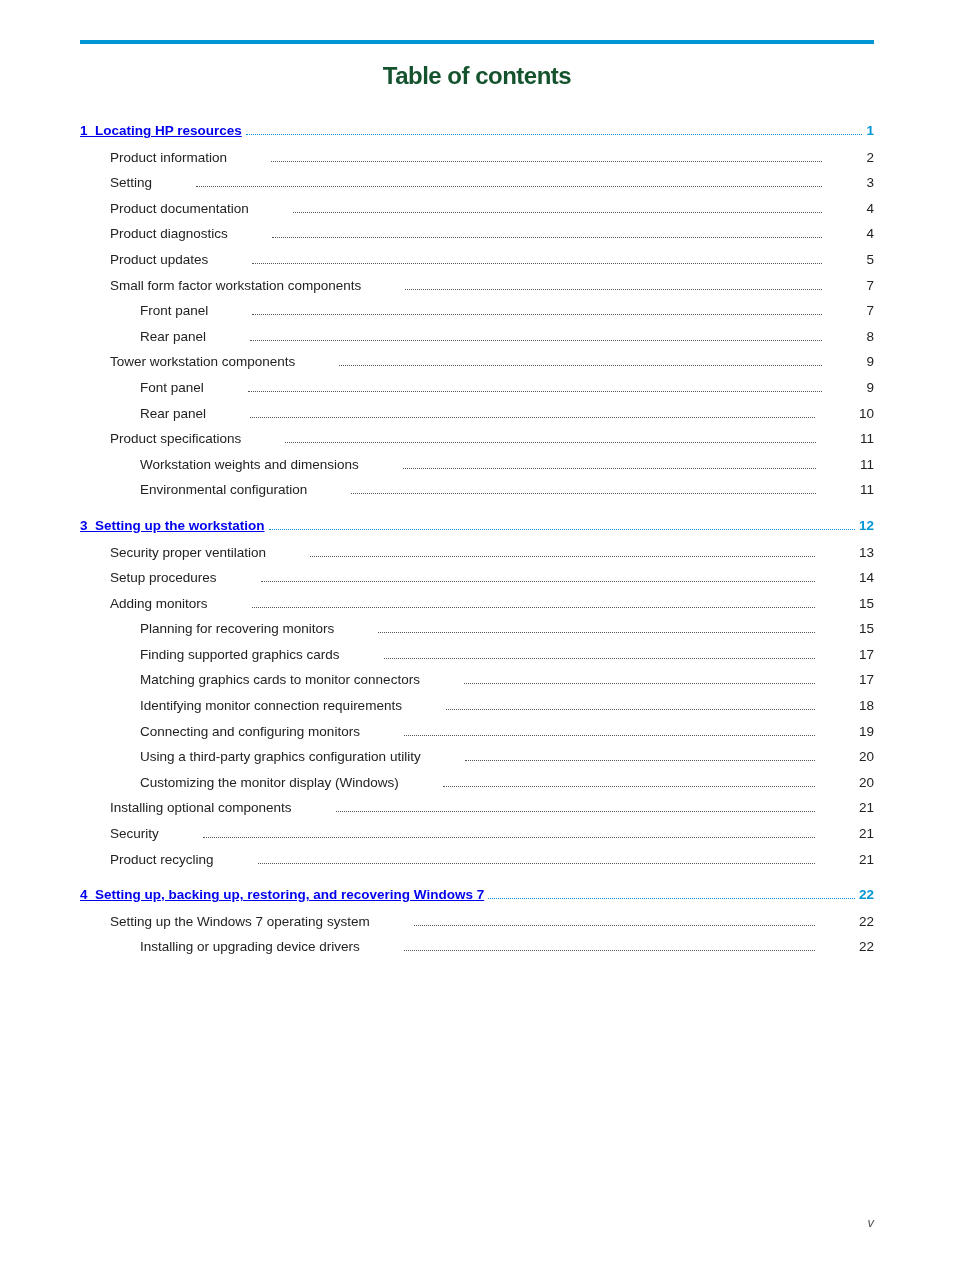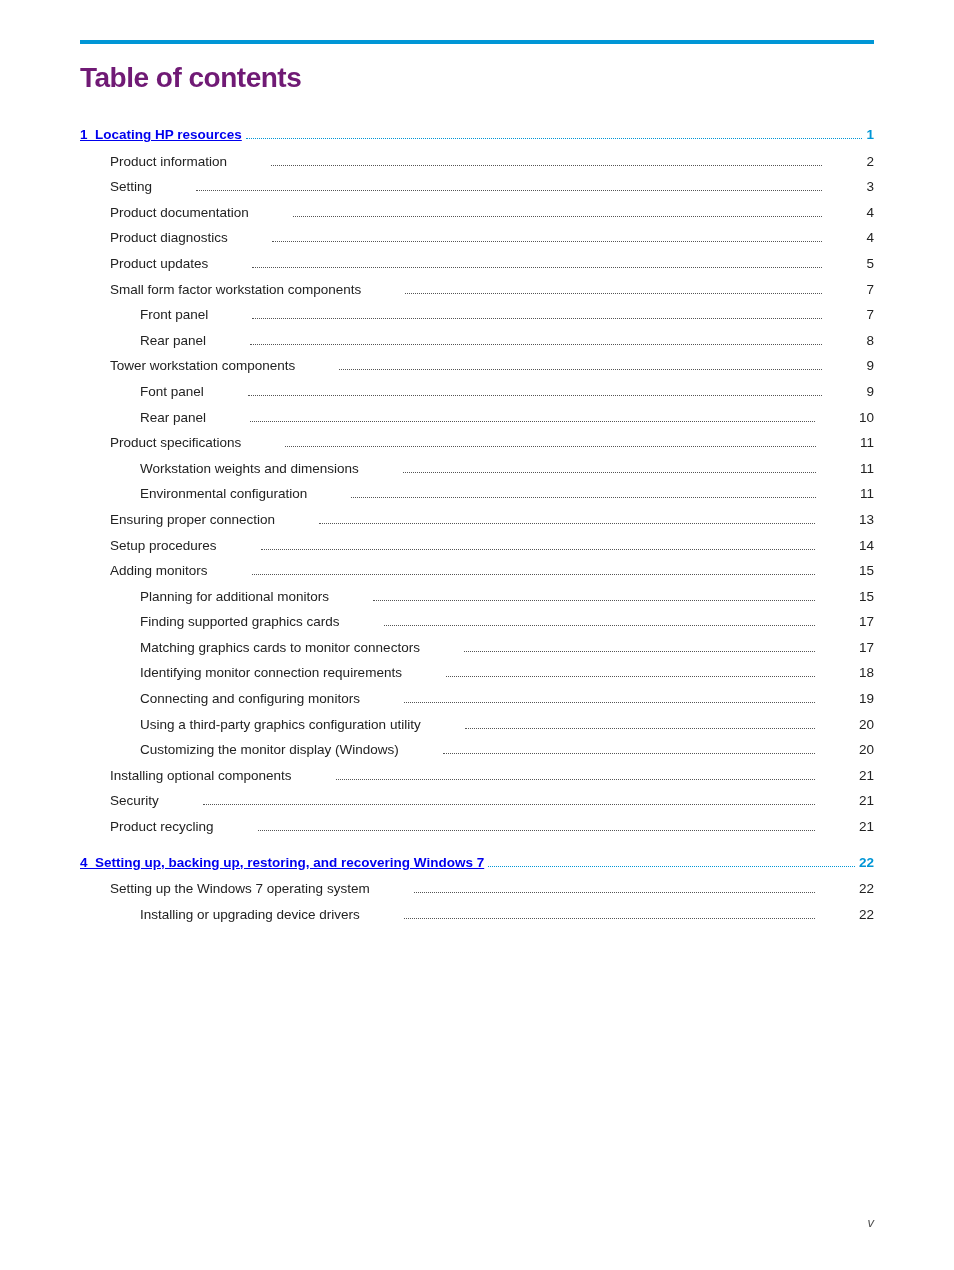--- a/index.html
+++ b/index.html
@@ -18,25 +18,26 @@
     }
 
     .top-border {
       width: 100%;
       height: 4px;
       background: #0096d6;
       margin-bottom: 18px;
     }
 
     .page-title {
-      font-size: 28px;
+      font-size: 24px;
       font-weight: bold;
-      color: #701a75;
+      color: #14532d;
       margin-bottom: 30px;
       letter-spacing: -0.5px;
+      text-align: center;
     }
 
     .toc-container {
       margin-top: 20px;
     }
 
     .toc-entry {
       display: flex;
       align-items: baseline;
       width: 100%;
@@ -189,37 +190,42 @@
     <div class="toc-entry sub2">
       <span class="toc-label">Workstation weights and dimensions</span>
       <span class="toc-dots"></span>
       <span class="toc-page">11</span>
     </div>
     <div class="toc-entry sub2">
       <span class="toc-label">Environmental configuration</span>
       <span class="toc-dots"></span>
       <span class="toc-page">11</span>
     </div>
-    <div class="toc-entry sub1">
-      <span class="toc-label">Ensuring proper connection</span>
+    <div class="chapter-entry">
+      <span class="chapter-label"><a href="#">3&nbsp;&nbsp;Setting up the workstation</a></span>
+      <span class="chapter-dots"></span>
+      <span class="chapter-page">12</span>
+    </div>
+    <div class="toc-entry sub1">
+      <span class="toc-label">Security proper ventilation</span>
       <span class="toc-dots"></span>
       <span class="toc-page">13</span>
     </div>
     <div class="toc-entry sub1">
       <span class="toc-label">Setup procedures</span>
       <span class="toc-dots"></span>
       <span class="toc-page">14</span>
     </div>
     <div class="toc-entry sub1">
       <span class="toc-label">Adding monitors</span>
       <span class="toc-dots"></span>
       <span class="toc-page">15</span>
     </div>
     <div class="toc-entry sub2">
-      <span class="toc-label">Planning for additional monitors</span>
+      <span class="toc-label">Planning for recovering monitors</span>
       <span class="toc-dots"></span>
       <span class="toc-page">15</span>
     </div>
     <div class="toc-entry sub2">
       <span class="toc-label">Finding supported graphics cards</span>
       <span class="toc-dots"></span>
       <span class="toc-page">17</span>
     </div>
     <div class="toc-entry sub2">
       <span class="toc-label">Matching graphics cards to monitor connectors</span>

